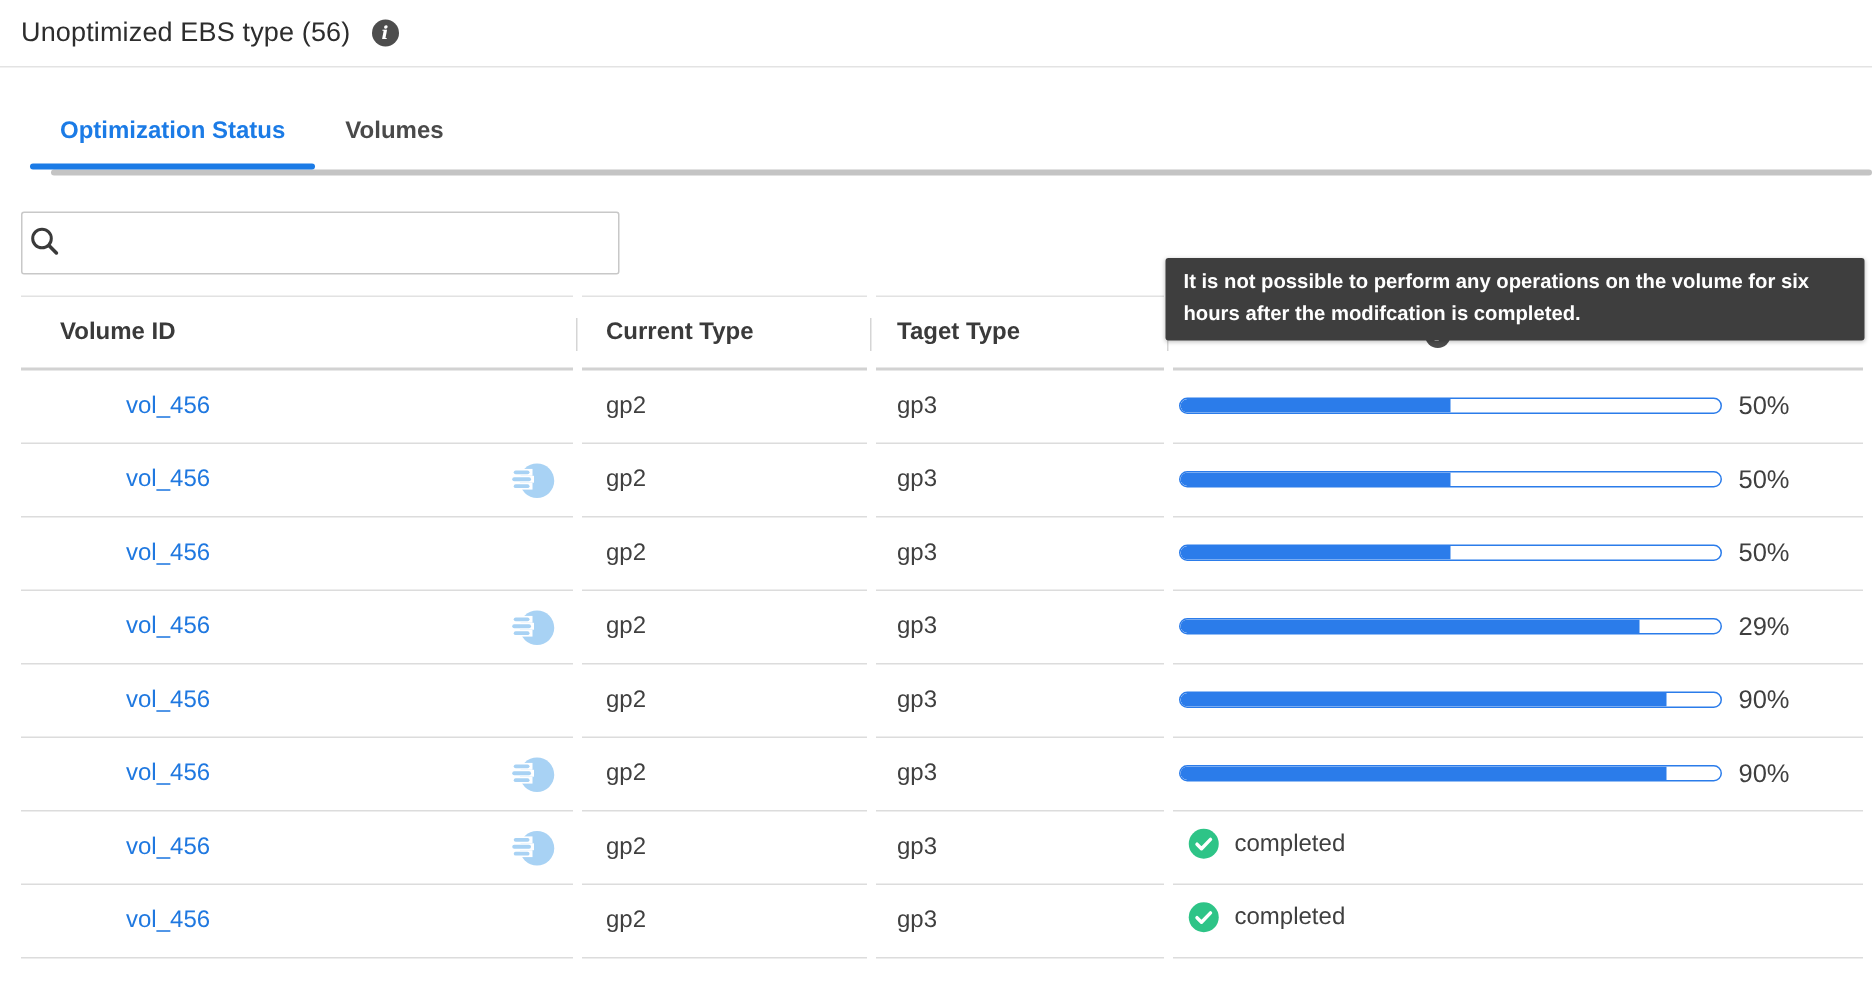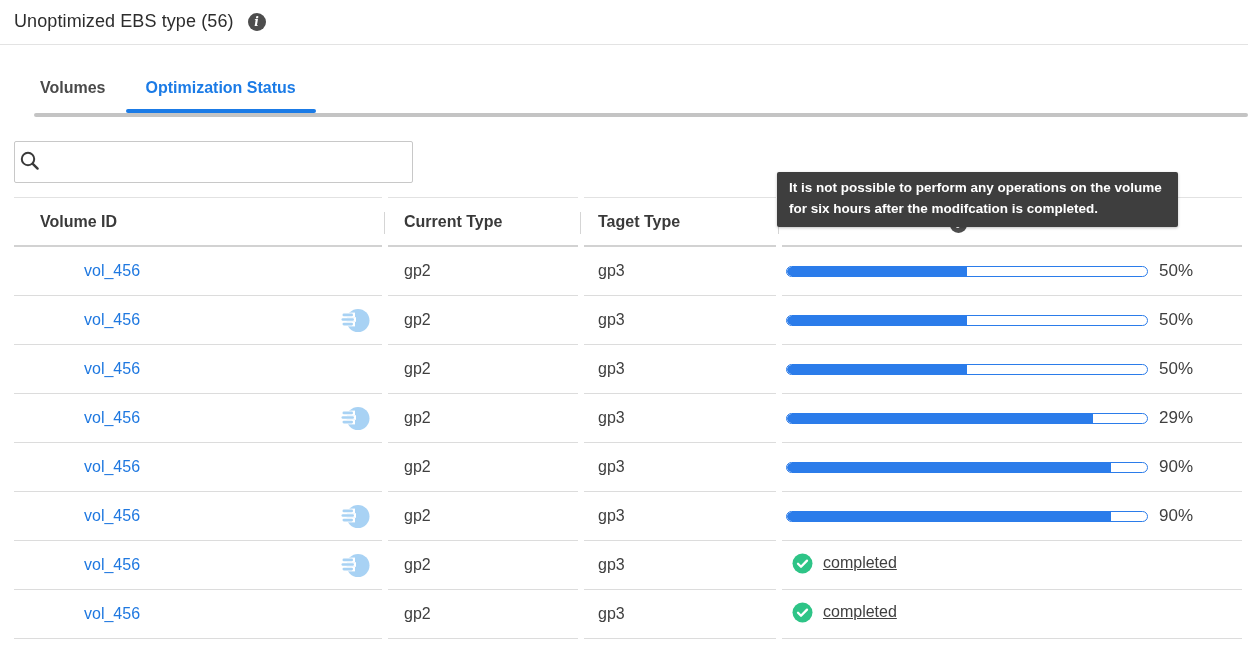--- a/index.html
+++ b/index.html
@@ -106,44 +106,44 @@
   .pfill {
     display: block; height: 100%;
     background: var(--progress-blue, #2b7cea);
     border-radius: 5px 0 0 5px;
   }
   .plabel { margin-left: 11px; font-size: 17px; color: #3f3f3f; }
 
   
   .completed-wrap { display: inline-flex; align-items: center; margin-left: 6px; }
   .check-icon { display: inline-flex; line-height: 0; }
-  .clabel { margin-left: 10px; font-size: 16px; color: #3f3f3f; text-decoration: underline; }
+  .clabel { margin-left: 10px; font-size: 16px; color: #3f3f3f; }
 
   
   .tooltip {
     position: absolute; left: 777px; top: 172px;
-    width: 401px; z-index: 10;
+    width: 466px; z-index: 10;
     background: var(--tooltip-bg, #3e3e3e); color: #ffffff;
     font-size: 13.5px; font-weight: 600; line-height: 1.55;
     padding: 6px 12px 7px 12px; border-radius: 2px;
     box-shadow: 0 1px 3px rgba(0,0,0,.25);
   }
 </style>
 </head>
 <body>
 
 <div class="title-bar">
   <h1>Unoptimized EBS type (56)</h1>
   <span class="info-badge">i</span>
 </div>
 
 <div class="tabs-wrap">
   <div class="tabs">
+    <button class="tab active">Optimization Status</button>
     <button class="tab">Volumes</button>
-    <button class="tab active">Optimization Status</button>
   </div>
   <div class="tabbar-gray"></div>
 </div>
 
 <div class="search-box">
   <button class="search-btn">
     <span>
       <svg width="21" height="21" viewBox="0 0 21 21" fill="none">
         <circle cx="9" cy="9" r="6.2" stroke="#3a3a3a" stroke-width="2"></circle>
         <line x1="13.8" y1="13.8" x2="18.6" y2="18.6" stroke="#3a3a3a" stroke-width="2.4" stroke-linecap="round"></line>

